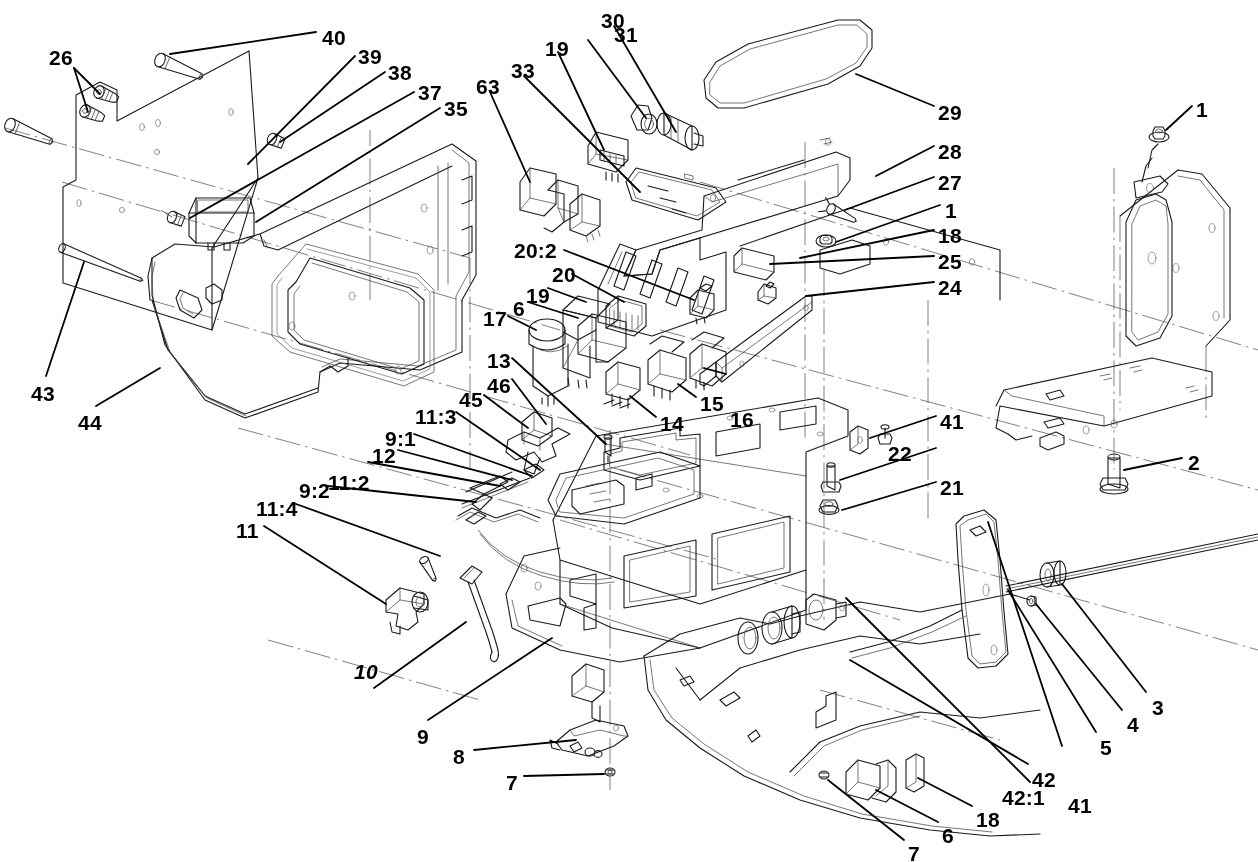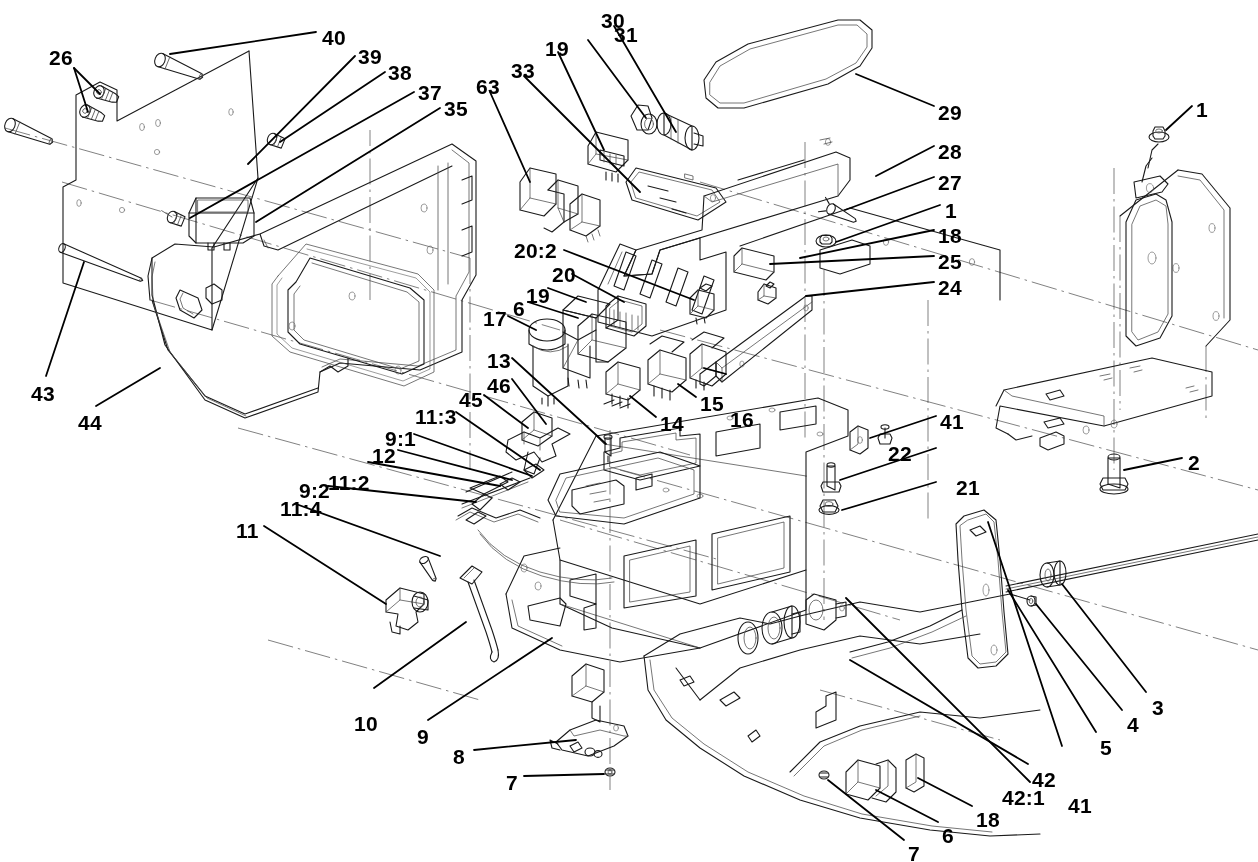--- a/index.html
+++ b/index.html
@@ -786,29 +786,29 @@
   <div class="callout" style="left:700px; top:393px;">15</div>
   <div class="callout" style="left:660px; top:413px;">14</div>
   <div class="callout" style="left:487px; top:350px;">13</div>
   <div class="callout" style="left:487px; top:375px;">46</div>
   <div class="callout" style="left:459px; top:389px;">45</div>
   <div class="callout" style="left:415px; top:406px;">11:3</div>
   <div class="callout" style="left:385px; top:428px;">9:1</div>
   <div class="callout" style="left:372px; top:445px;">12</div>
   <div class="callout" style="left:328px; top:472px;">11:2</div>
   <div class="callout" style="left:299px; top:480px;">9:2</div>
-  <div class="callout" style="left:256px; top:498px;margin-left:24px;">11:4</div>
+  <div class="callout" style="left:256px; top:498px;">11:4</div>
   <div class="callout" style="left:236px; top:520px;">11</div>
   <div class="callout" style="left:940px; top:411px;">41</div>
   <div class="callout" style="left:888px; top:443px;">22</div>
-  <div class="callout" style="left:940px; top:477px;margin-left:16px;">21</div>
+  <div class="callout" style="left:940px; top:477px;">21</div>
   <div class="callout" style="left:1188px;top:452px;">2</div>
   <div class="callout" style="left:31px;  top:383px;">43</div>
   <div class="callout" style="left:78px;  top:412px;">44</div>
-  <div class="callout" style="left:354px; top:713px;">10</div>
+  <div class="callout" style="left:354px; top:661px;font-style:italic;">10</div>
   <div class="callout" style="left:417px; top:726px;">9</div>
   <div class="callout" style="left:453px; top:746px;">8</div>
   <div class="callout" style="left:506px; top:772px;">7</div>
   <div class="callout" style="left:1152px;top:697px;">3</div>
   <div class="callout" style="left:1127px;top:714px;">4</div>
   <div class="callout" style="left:1100px;top:737px;">5</div>
   <div class="callout" style="left:1068px;top:750px;margin-top:45px;">41</div>
   <div class="callout" style="left:1032px;top:769px;">42</div>
   <div class="callout" style="left:1002px;top:787px;">42:1</div>
   <div class="callout" style="left:976px; top:809px;">18</div>

